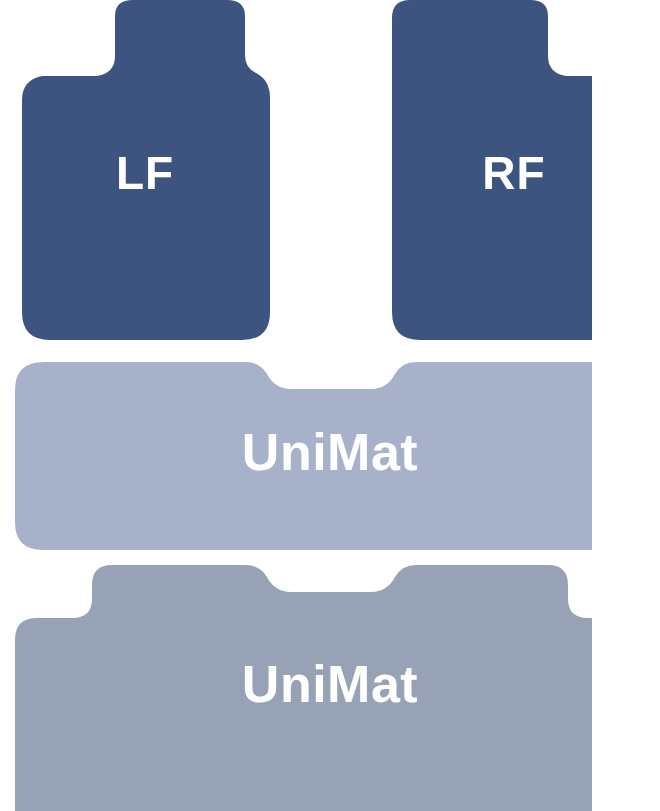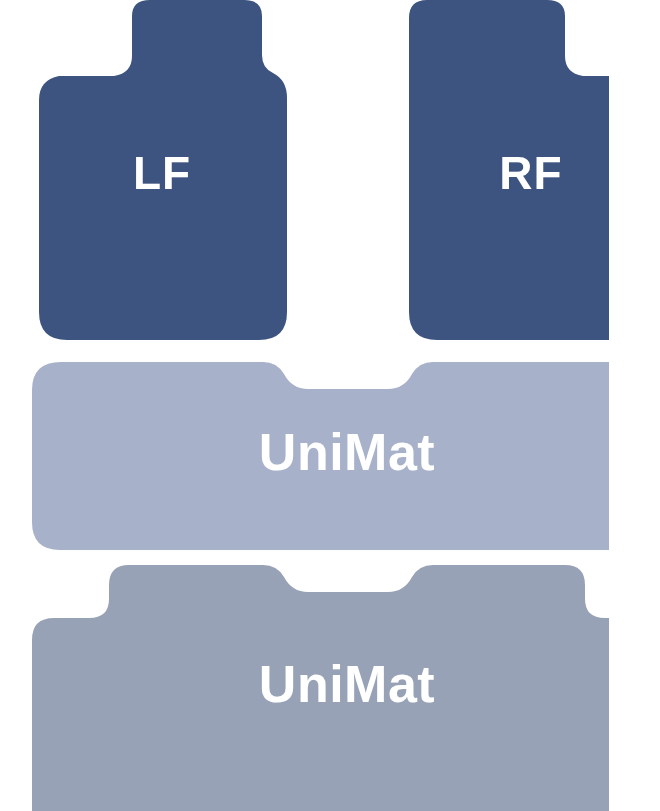--- a/index.html
+++ b/index.html
@@ -6,21 +6,20 @@
     margin: 0;
     padding: 0;
     background: #ffffff;
   }
   .stage {
     width: 592px;
     height: 811px;
     position: relative;
     background: #ffffff;
     overflow: hidden;
-    padding-left: 17px;
   }
   svg {
     display: block;
     width: 660px;
     height: 811px;
   }
   .mat-label {
     font-family: "Liberation Sans", "DejaVu Sans", sans-serif;
     font-weight: bold;
     text-anchor: middle;

